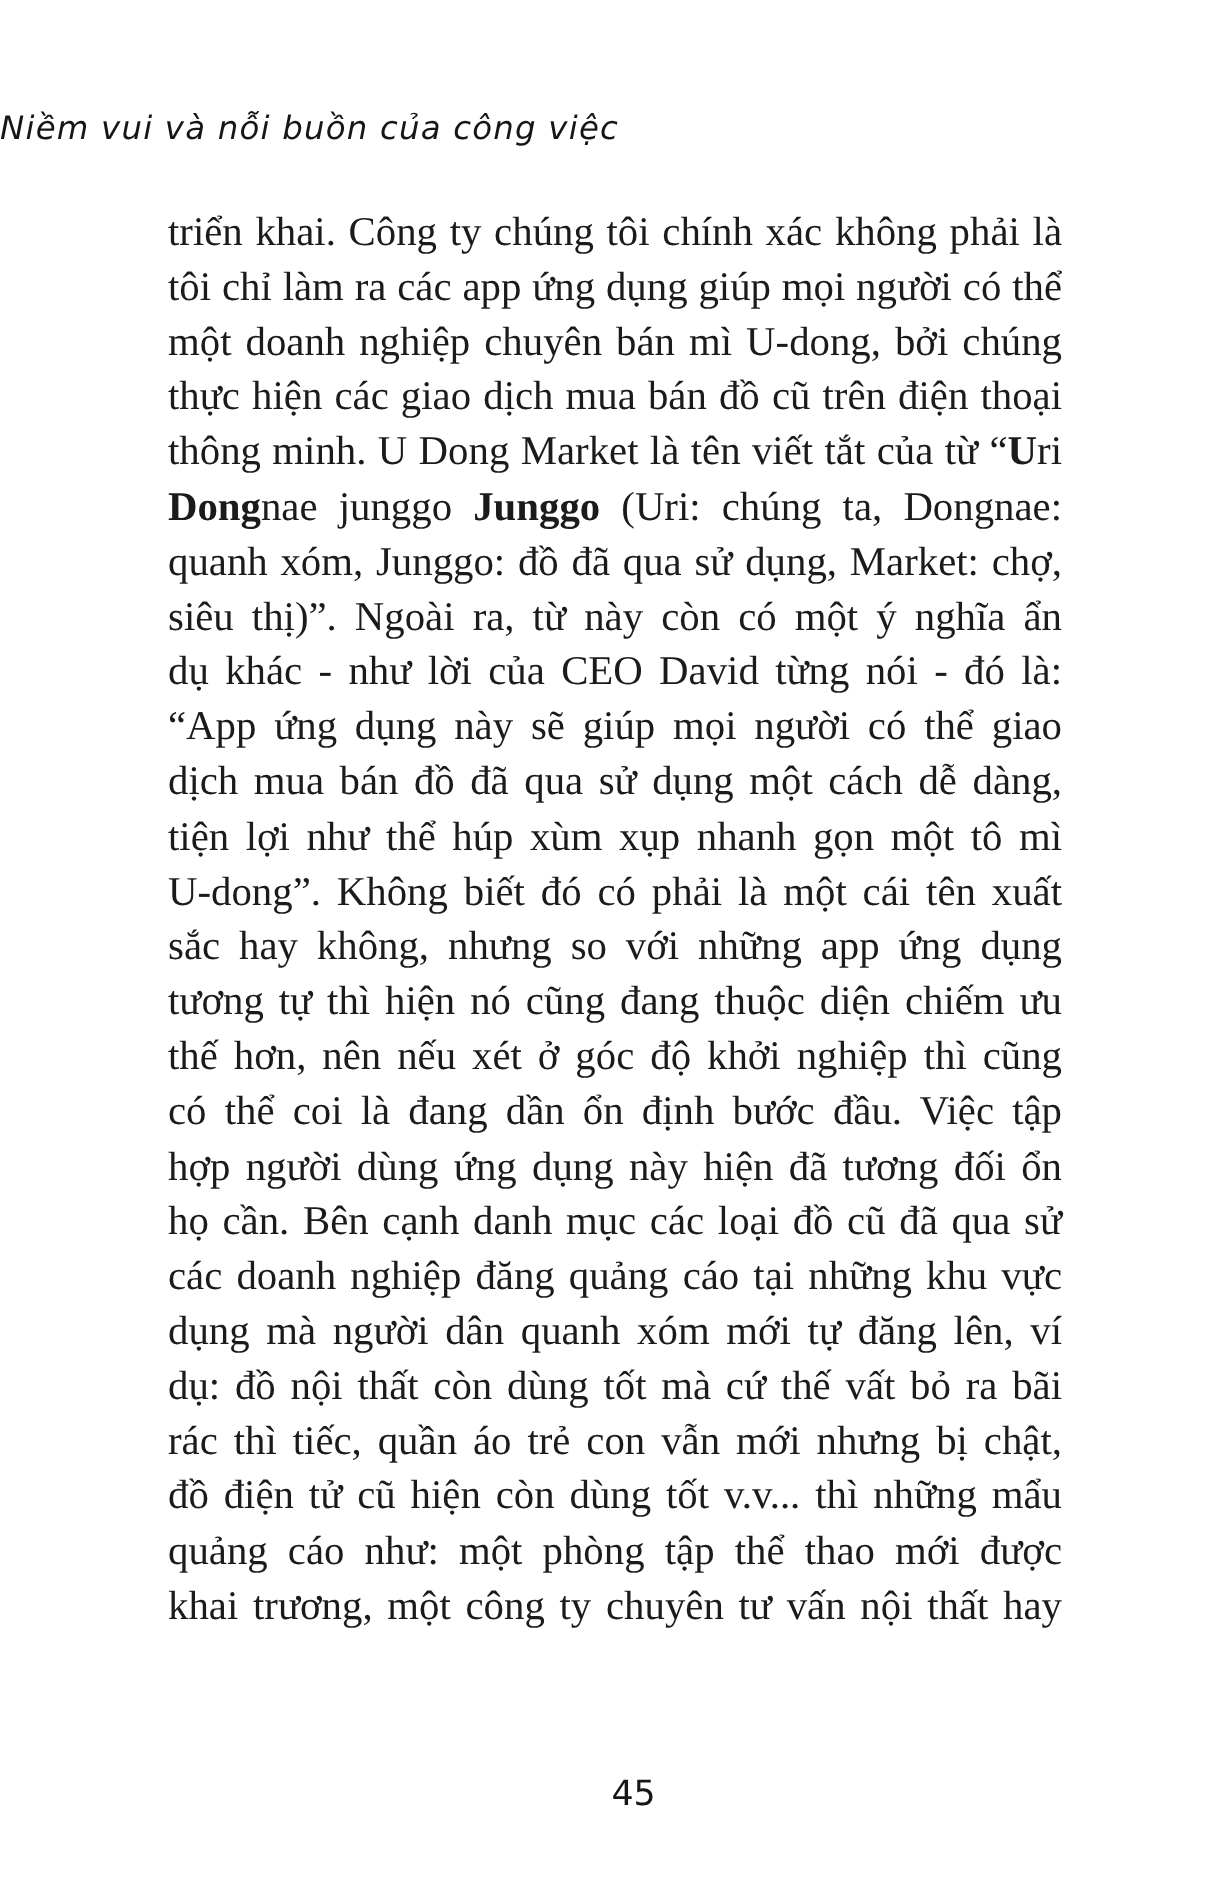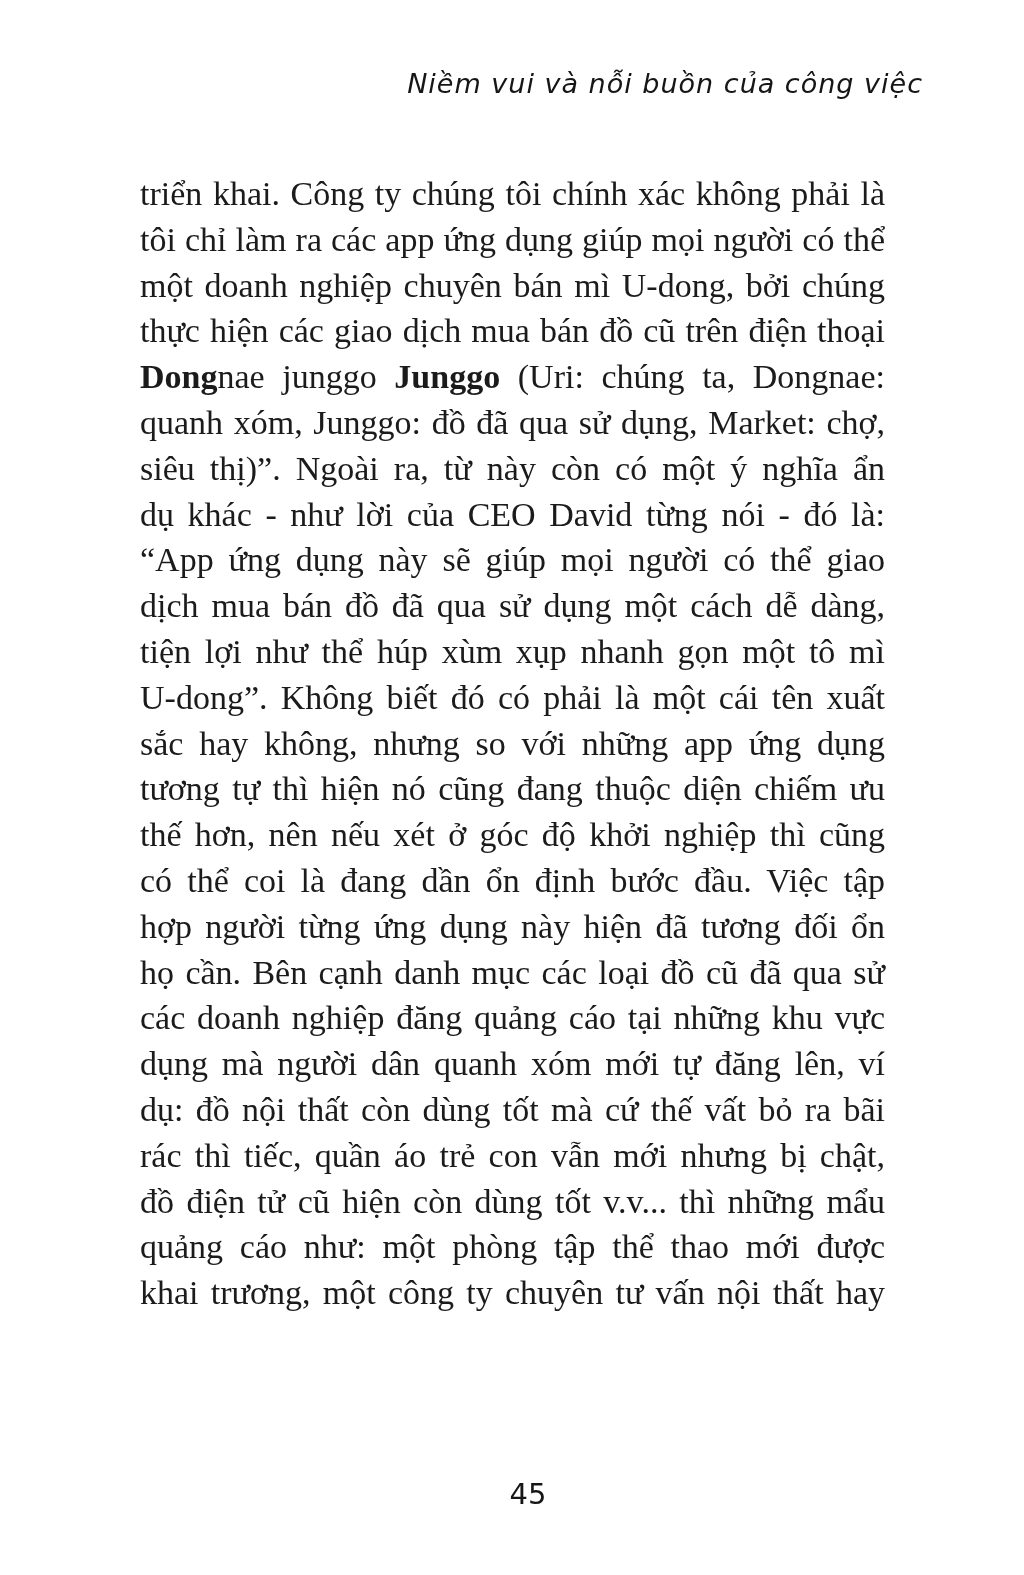--- a/index.html
+++ b/index.html
@@ -11,24 +11,24 @@
     position: relative;
     width: 1024px;
     height: 1575px;
     background: #ffffff;
     overflow: hidden;
     font-family: "Liberation Serif", serif;
     color: #1b1b1b;
   }
   .running-header {
     position: absolute;
-    top: 68px;
+    top: 92px;
     left: 0;
     width: 923px;
-    text-align: right;
+    text-align: left;
     font-family: "DejaVu Sans", sans-serif;
     font-style: italic;
     font-size: 27px;
     letter-spacing: 1px;
     color: #161616;
   }
   .body-text {
     position: absolute;
     left: 140px;
     top: 171px;
@@ -62,33 +62,34 @@
 <body>
 
 <div class="page">
   <div class="running-header">Niềm vui và nỗi buồn của công việc</div>
 
   <div class="body-text" id="body-text">
       <div class="line"><span>triển khai. Công ty chúng tôi chính xác không phải là</span></div>
       <div class="line"><span>tôi chỉ làm ra các app ứng dụng giúp mọi người có thể</span></div>
       <div class="line"><span>một doanh nghiệp chuyên bán mì U-dong, bởi chúng</span></div>
       <div class="line"><span>thực hiện các giao dịch mua bán đồ cũ trên điện thoại</span></div>
+      <div class="line"><span>thông minh. U Dong Market là tên viết tắt của từ “</span><span class="b">U</span><span>ri</span></div>
       <div class="line"><span class="b">Dong</span><span>nae junggo </span><span class="b">Junggo</span><span> (Uri: chúng ta, Dongnae:</span></div>
       <div class="line"><span>quanh xóm, Junggo: đồ đã qua sử dụng, Market: chợ,</span></div>
       <div class="line"><span>siêu thị)”. Ngoài ra, từ này còn có một ý nghĩa ẩn</span></div>
       <div class="line"><span>dụ khác - như lời của CEO David từng nói - đó là:</span></div>
       <div class="line"><span>“App ứng dụng này sẽ giúp mọi người có thể giao</span></div>
       <div class="line"><span>dịch mua bán đồ đã qua sử dụng một cách dễ dàng,</span></div>
       <div class="line"><span>tiện lợi như thể húp xùm xụp nhanh gọn một tô mì</span></div>
       <div class="line"><span>U-dong”. Không biết đó có phải là một cái tên xuất</span></div>
       <div class="line"><span>sắc hay không, nhưng so với những app ứng dụng</span></div>
       <div class="line"><span>tương tự thì hiện nó cũng đang thuộc diện chiếm ưu</span></div>
       <div class="line"><span>thế hơn, nên nếu xét ở góc độ khởi nghiệp thì cũng</span></div>
       <div class="line"><span>có thể coi là đang dần ổn định bước đầu. Việc tập</span></div>
-      <div class="line"><span>hợp người từng ứng dụng này hiện đã tương đối ổn</span></div>
+      <div class="line"><span>hợp người dùng ứng dụng này hiện đã tương đối ổn</span></div>
       <div class="line"><span>họ cần. Bên cạnh danh mục các loại đồ cũ đã qua sử</span></div>
       <div class="line"><span>các doanh nghiệp đăng quảng cáo tại những khu vực</span></div>
       <div class="line"><span>dụng mà người dân quanh xóm mới tự đăng lên, ví</span></div>
       <div class="line"><span>dụ: đồ nội thất còn dùng tốt mà cứ thế vất bỏ ra bãi</span></div>
       <div class="line"><span>rác thì tiếc, quần áo trẻ con vẫn mới nhưng bị chật,</span></div>
       <div class="line"><span>đồ điện tử cũ hiện còn dùng tốt v.v... thì những mẩu</span></div>
       <div class="line"><span>quảng cáo như: một phòng tập thể thao mới được</span></div>
       <div class="line"><span>khai trương, một công ty chuyên tư vấn nội thất hay</span></div>
     </div>
 

